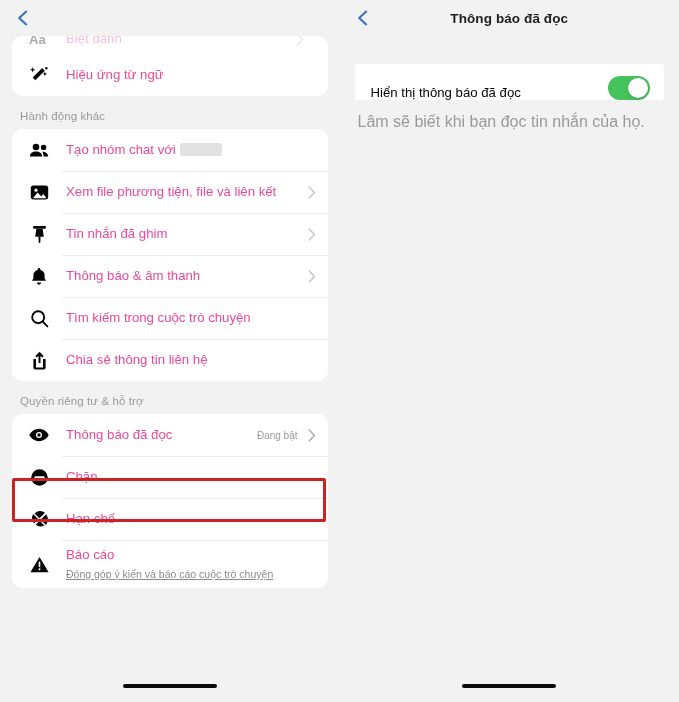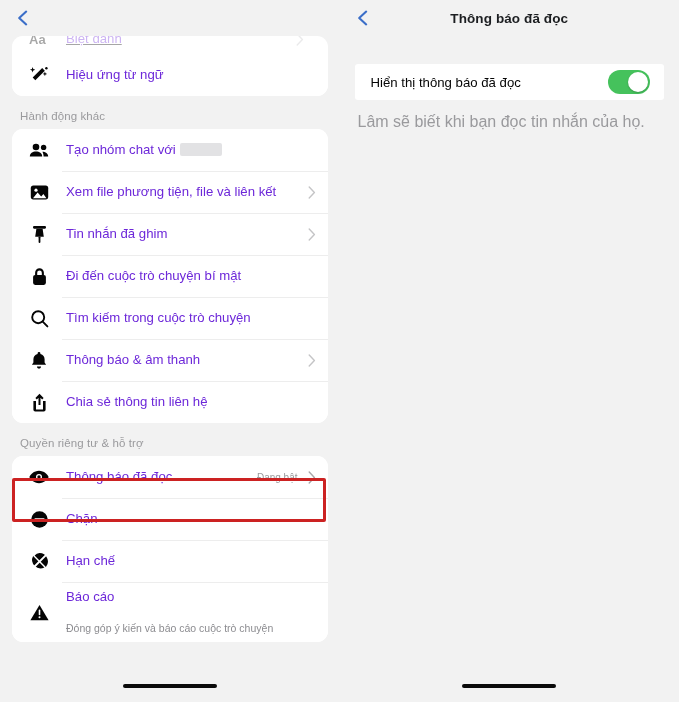--- a/index.html
+++ b/index.html
@@ -93,30 +93,31 @@
   .row-body {
     flex: 1 1 auto;
     min-width: 0;
     display: flex;
     flex-direction: column;
     justify-content: center;
     padding: 6px 0;
   }
   .row-label {
     font-size: 13.2px;
-    color: #6d28d9;
+    color: #ec4899;
     line-height: 1.35;
     white-space: nowrap;
   }
   .row-sub {
     font-size: 10.5px;
     color: #8c8c90;
     line-height: 1.45;
-    margin-top: 15px;
+    margin-top: 3px;
     white-space: nowrap;
+    text-decoration: underline;
   }
   .row-value {
     font-size: 10px;
     color: #9a9a9d;
     margin-left: auto;
     padding-left: 8px;
     white-space: nowrap;
   }
   .chevron-right {
     width: 8px;
@@ -145,38 +146,37 @@
     height: 18px;
     overflow: hidden;
     position: relative;
   }
   .clip-wrap .row {
     position: absolute;
     left: 0; right: 12px;
     bottom: -6px;
     opacity: 0.35;
     filter: blur(0.7px);
-    text-decoration: underline;
   }
 
   
   .hl-box {
     position: absolute;
     border: 3px solid #cc2222;
     border-radius: 2px;
     pointer-events: none;
   }
   #hl-left  { left: 12px;  top: 478px; width: 314px; height: 44px; }
 
   
   .toggle-card {
     background: #ffffff;
     border-radius: 3px;
     display: flex;
-    align-items: center;
+    align-items: flex-end;
     height: 36px;
     padding: 0 14px 0 16px;
     margin: 0 15px;
   }
   .toggle-label {
     font-size: 13.2px;
     color: #050505;
     flex: 1 1 auto;
   }
   .switch {
@@ -321,61 +321,49 @@
           <div class="row-body">
             <div class="row-label">Tin nhắn đã ghim</div>
           </div>
           <span>
             <svg class="chevron-right" viewBox="0 0 8 13" fill="none">
               <path d="M1.2 1 L6.4 6.5 L1.2 12" stroke="#c4c4c6" stroke-width="1.4" stroke-linecap="round" stroke-linejoin="round"></path>
             </svg>
           </span>
         </div>
 
-        <div class="row">
-          <span class="row-icon">
-            <svg width="17" height="19" viewBox="0 0 17 19" fill="#050505">
-              <path d="M4.1 8.2V5.7a4.4 4.4 0 0 1 8.8 0v2.5h-2.1V5.7a2.3 2.3 0 0 0-4.6 0v2.5z"></path>
-              <rect x="2.1" y="7.9" width="12.8" height="10.0" rx="2.1"></rect>
-            </svg>
-          </span>
-          <div class="row-body">
-            <div class="row-label">Đi đến cuộc trò chuyện bí mật</div>
-          </div>
-          <span class="chev-spacer"></span>
+
+        <div class="row">
+          <span class="row-icon">
+            <svg width="18" height="19" viewBox="0 0 18 19" fill="#050505">
+              <path d="M9 1.0a1.4 1.4 0 0 1 1.4 1.4v.5a5.6 5.6 0 0 1 4.2 5.4v3.2l1.5 2.3H1.9l1.5-2.3V8.3a5.6 5.6 0 0 1 4.2-5.4v-.5A1.4 1.4 0 0 1 9 1z"></path>
+              <path d="M6.9 15.6h4.2a2.1 2.1 0 0 1-4.2 0z"></path>
+            </svg>
+          </span>
+          <div class="row-body">
+            <div class="row-label">Thông báo &amp; âm thanh</div>
+          </div>
+          <span>
+            <svg class="chevron-right" viewBox="0 0 8 13" fill="none">
+              <path d="M1.2 1 L6.4 6.5 L1.2 12" stroke="#c4c4c6" stroke-width="1.4" stroke-linecap="round" stroke-linejoin="round"></path>
+            </svg>
+          </span>
         </div>
 
         <div class="row">
           <span class="row-icon">
             <svg width="19" height="19" viewBox="0 0 19 19" fill="none">
               <circle cx="8.2" cy="8.2" r="6.0" stroke="#050505" stroke-width="1.9"></circle>
               <path d="M12.7 12.7 L17.4 17.4" stroke="#050505" stroke-width="1.9" stroke-linecap="round"></path>
             </svg>
           </span>
           <div class="row-body">
             <div class="row-label">Tìm kiếm trong cuộc trò chuyện</div>
           </div>
           <span class="chev-spacer"></span>
-        </div>
-
-        <div class="row">
-          <span class="row-icon">
-            <svg width="18" height="19" viewBox="0 0 18 19" fill="#050505">
-              <path d="M9 1.0a1.4 1.4 0 0 1 1.4 1.4v.5a5.6 5.6 0 0 1 4.2 5.4v3.2l1.5 2.3H1.9l1.5-2.3V8.3a5.6 5.6 0 0 1 4.2-5.4v-.5A1.4 1.4 0 0 1 9 1z"></path>
-              <path d="M6.9 15.6h4.2a2.1 2.1 0 0 1-4.2 0z"></path>
-            </svg>
-          </span>
-          <div class="row-body">
-            <div class="row-label">Thông báo &amp; âm thanh</div>
-          </div>
-          <span>
-            <svg class="chevron-right" viewBox="0 0 8 13" fill="none">
-              <path d="M1.2 1 L6.4 6.5 L1.2 12" stroke="#c4c4c6" stroke-width="1.4" stroke-linecap="round" stroke-linejoin="round"></path>
-            </svg>
-          </span>
         </div>
 
         <div class="row">
           <span class="row-icon">
             <svg width="17" height="19" viewBox="0 0 17 19" fill="#050505">
               <path d="M8.5 0.8 L12.6 5.0 L11.2 6.4 L9.5 4.7 V12.1 H7.5 V4.7 L5.8 6.4 L4.4 5.0 Z"></path>
               <path d="M2.4 8.1h2.6v8.3h7.0V8.1h2.6v8.6a1.8 1.8 0 0 1-1.8 1.8H4.2a1.8 1.8 0 0 1-1.8-1.8z"></path>
             </svg>
           </span>
           <div class="row-body">

